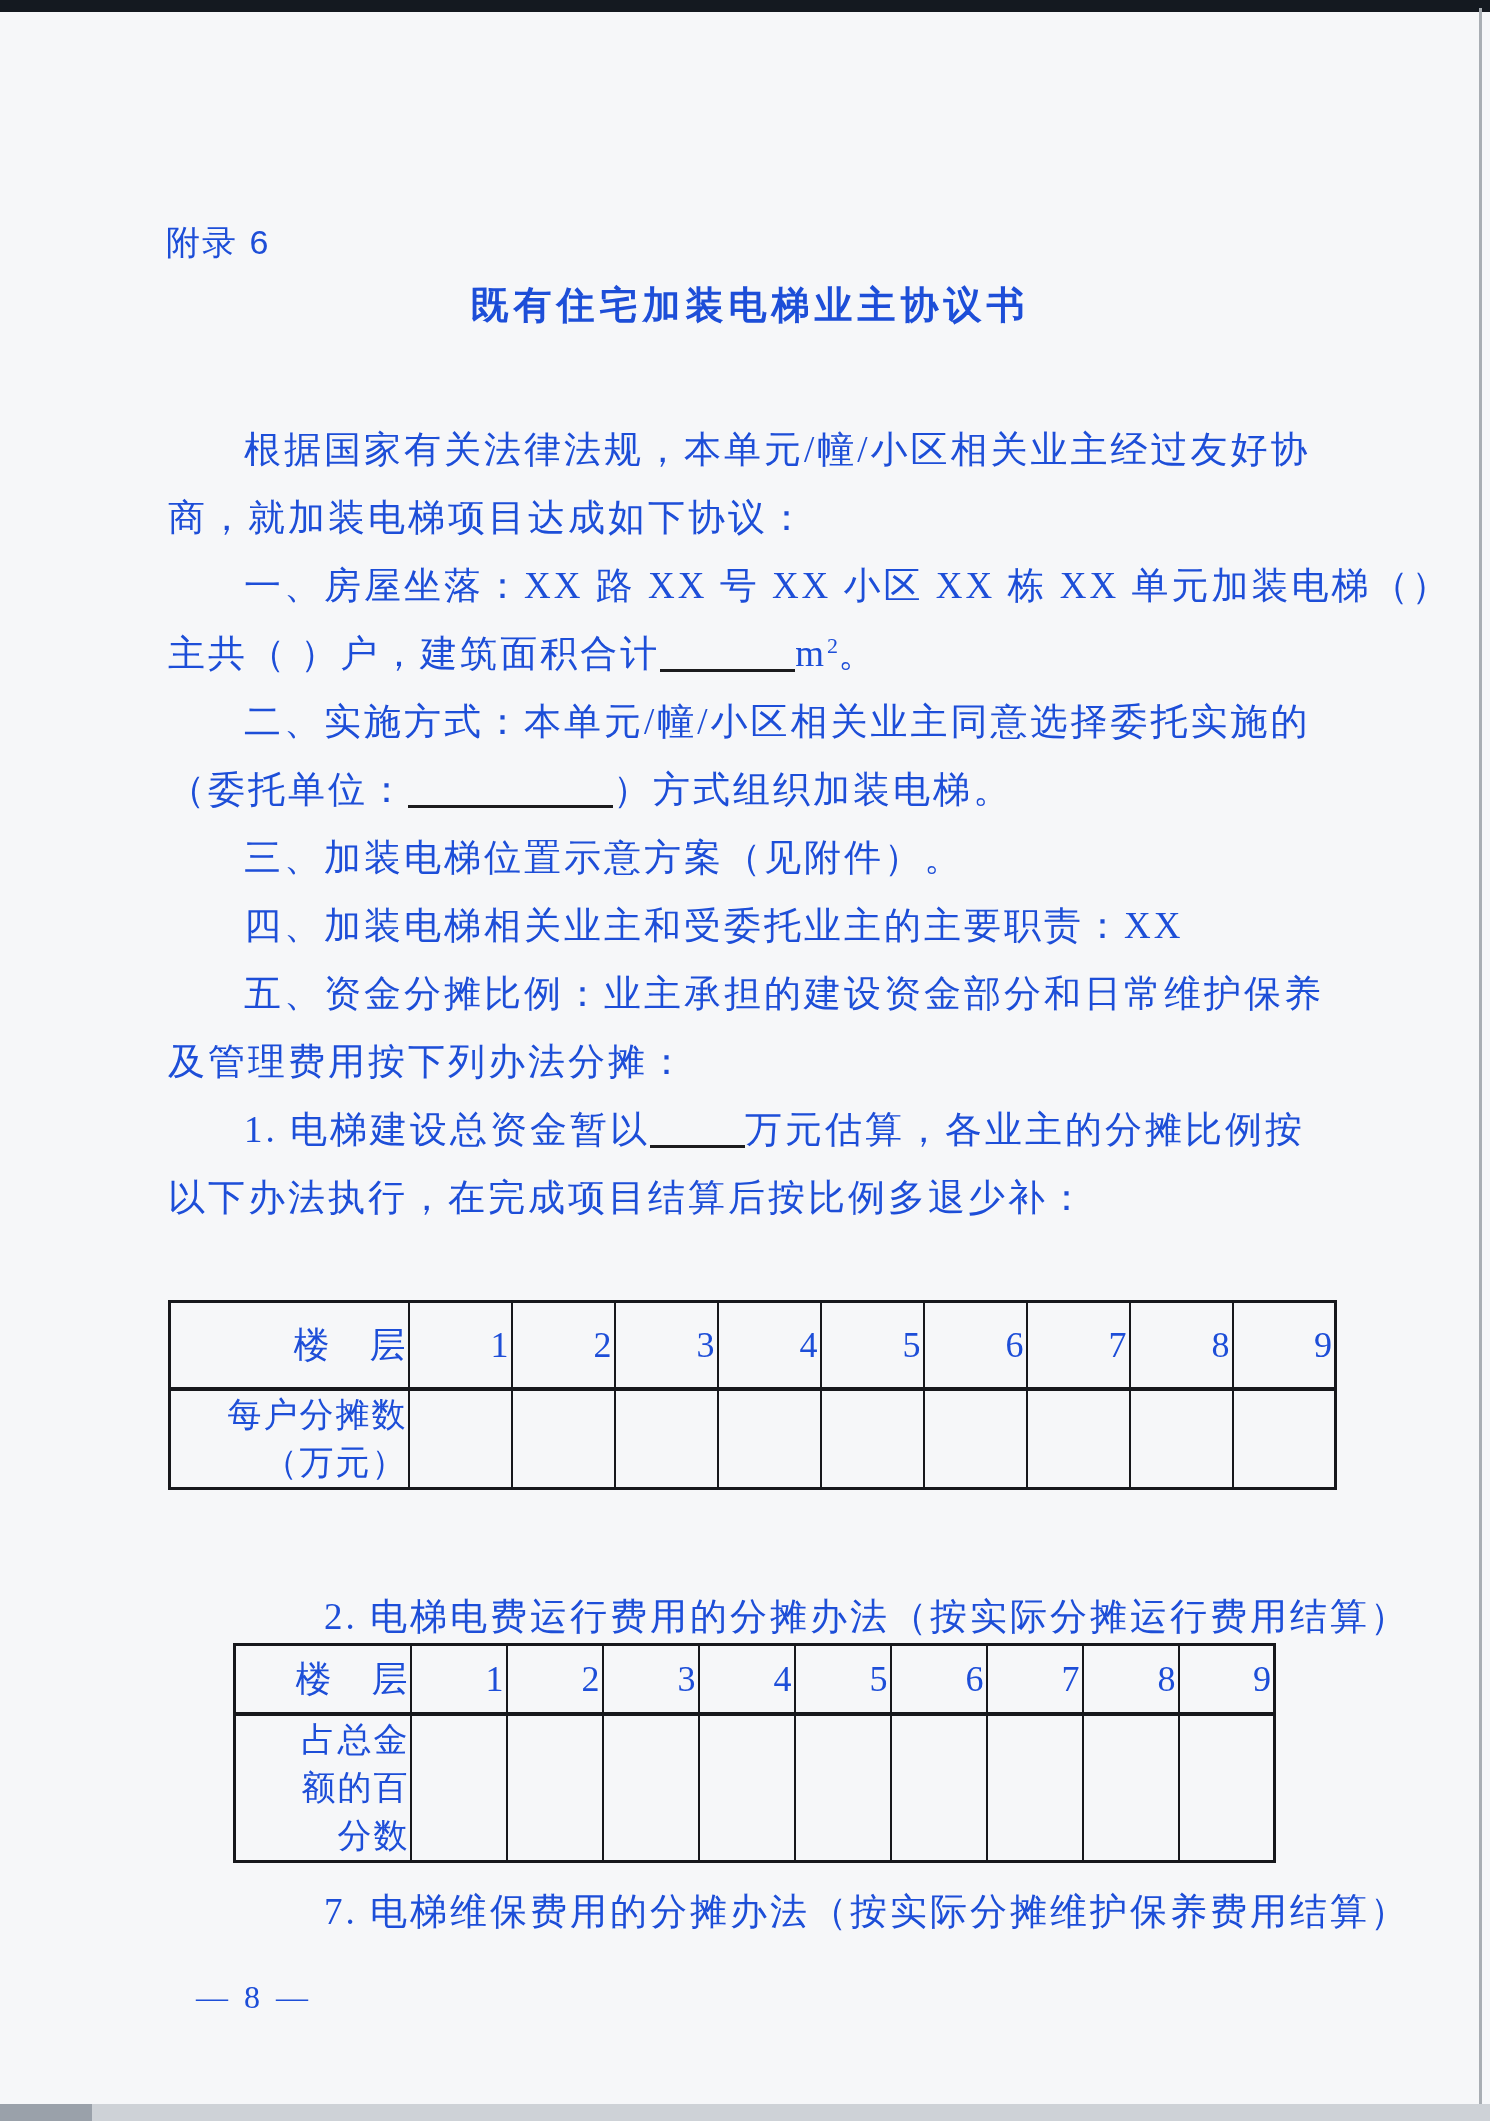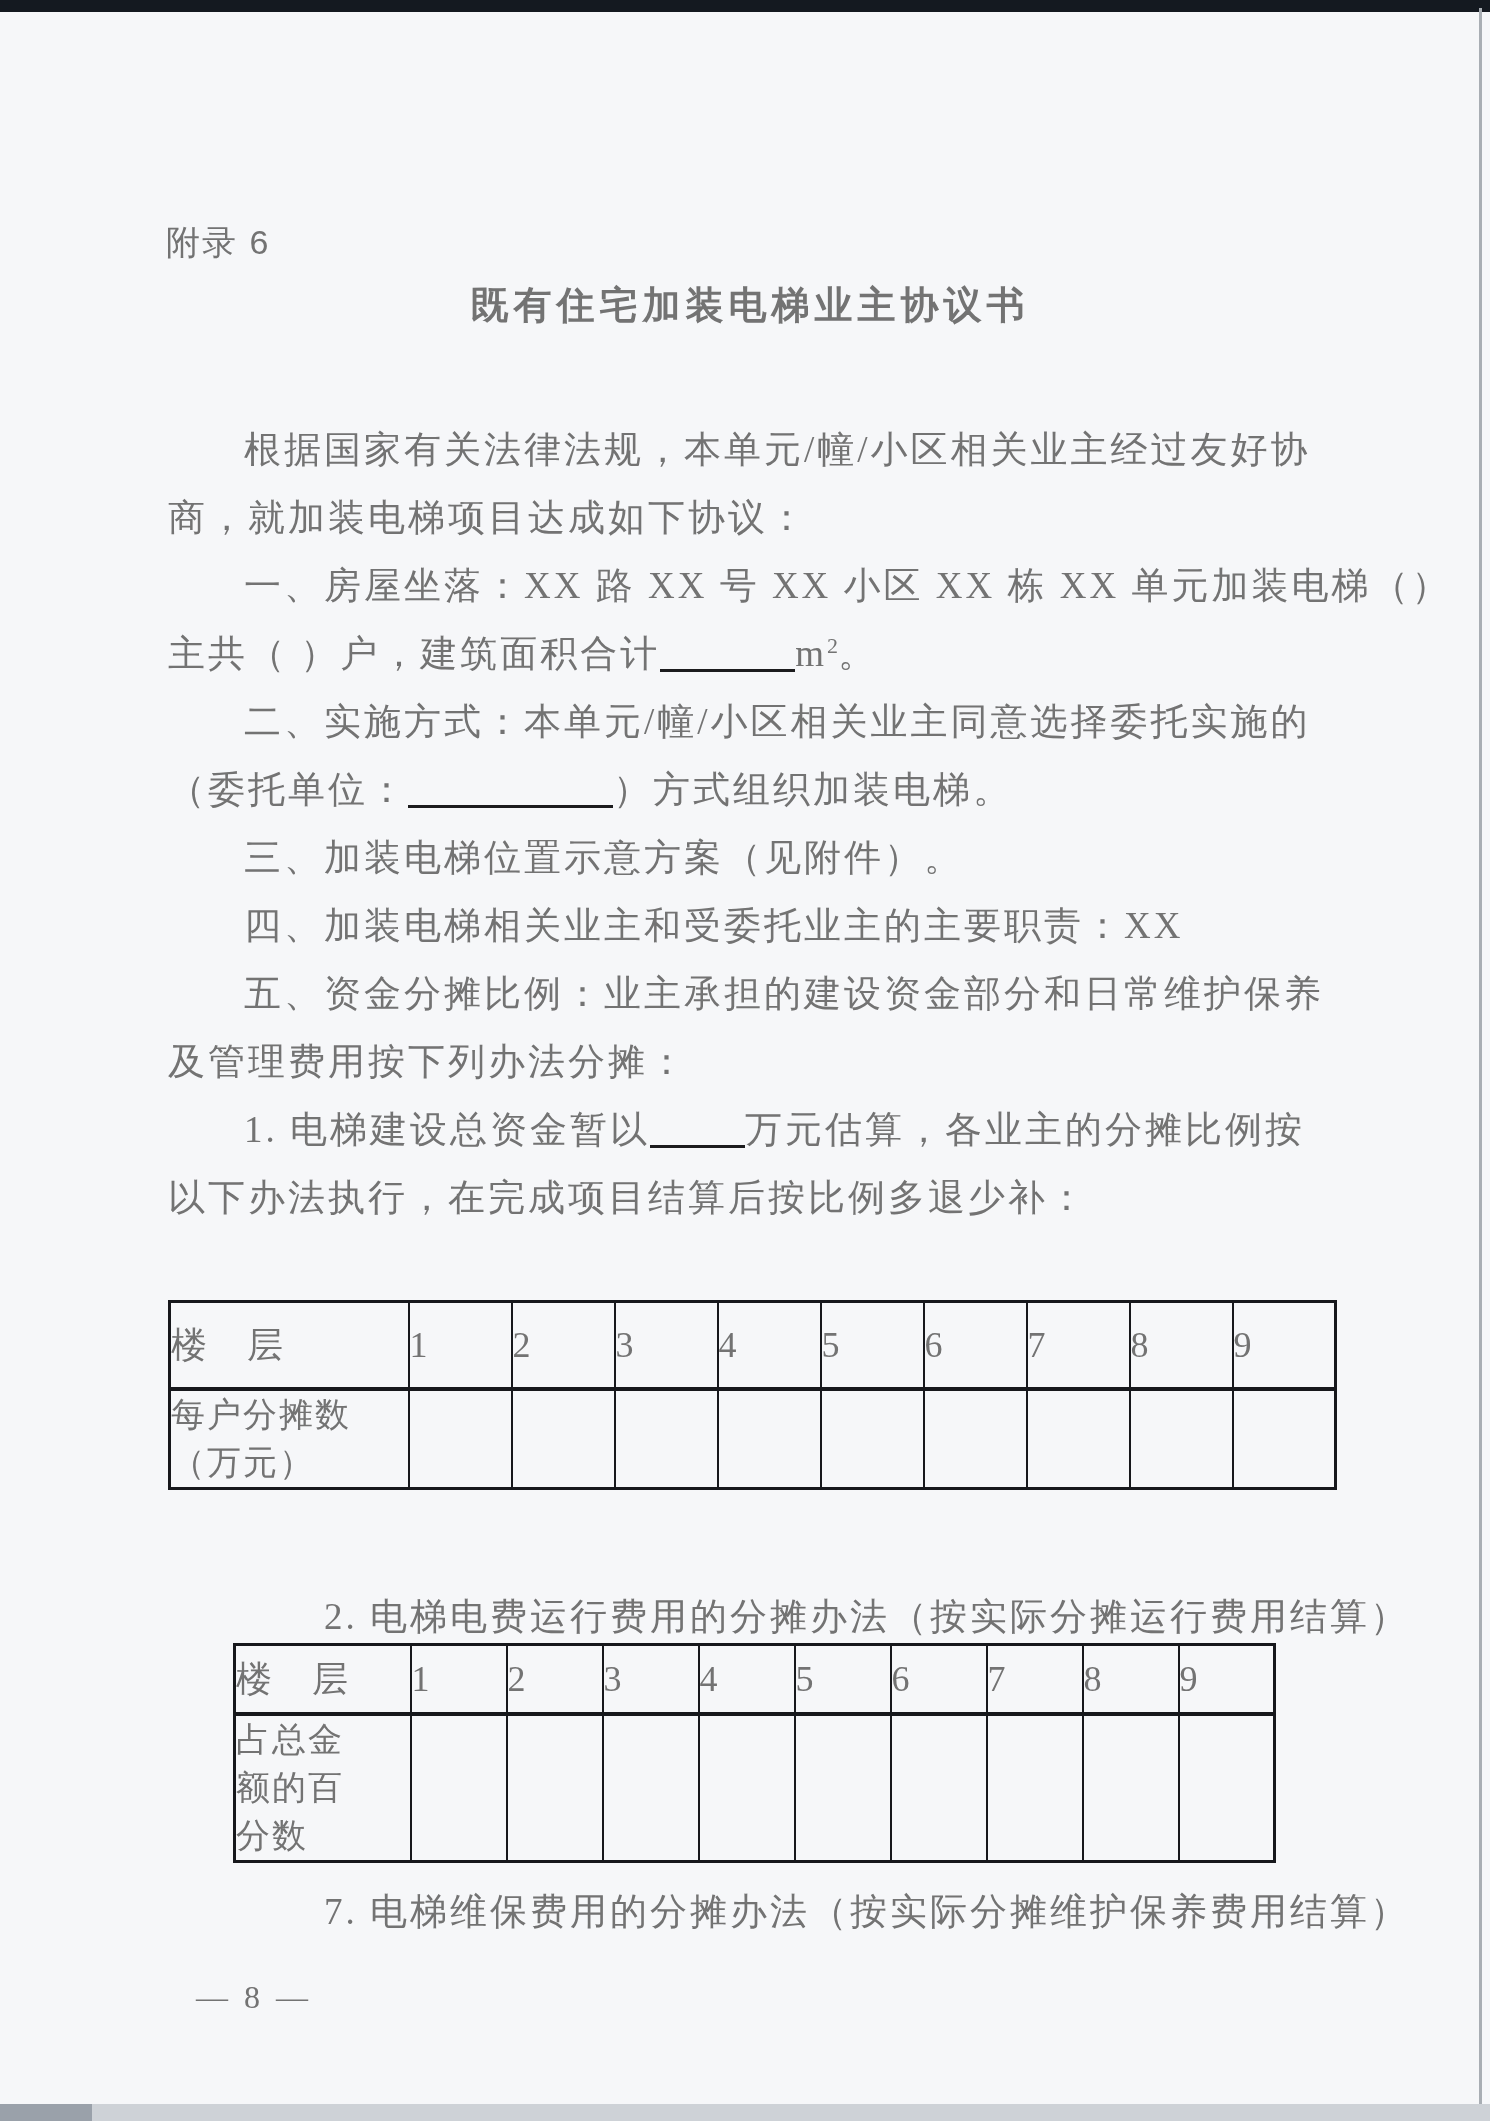--- a/index.html
+++ b/index.html
@@ -2,21 +2,21 @@
 <html><head>
 <meta charset="utf-8">
 <style>
   html,body{margin:0;padding:0;background:#e8e9eb;}
   .page{
     position:relative;
     width:1490px;height:2121px;
     background:#f6f7f9;
     overflow:hidden;
     font-family:"Liberation Serif","DejaVu Serif",serif;
-    color:#737373;
+    color:#1d4ed8;
   }
   
   .edge-top{position:absolute;left:0;top:0;width:1490px;height:12px;background:#141920;}
   .edge-right{position:absolute;left:1479px;top:8px;width:3px;height:2113px;background:#a9aeb4;}
   .edge-bottom{position:absolute;left:0;top:2104px;width:1490px;height:17px;background:#ced2d7;}
   .edge-bottom-left{position:absolute;left:0;top:2104px;width:92px;height:17px;background:#9aa1aa;}
 
   .appendix{
     position:absolute;left:166px;top:224px;
     font-family:"Liberation Sans","DejaVu Sans",sans-serif;
@@ -52,21 +52,21 @@
   }
   .line14{top:1583px;}
   .line15{top:1878px;}
 
   table.sheet{
     position:absolute;border-collapse:collapse;table-layout:fixed;
     border:3px solid #17181c;
   }
   table.sheet td{
     border:2px solid #17181c;
-    text-align:left;vertical-align:middle;
+    text-align:right;vertical-align:middle;
     padding:0;font-size:34px;letter-spacing:2px;
   }
   table.sheet tr.h td{border-bottom-width:4px;font-size:36px;}
   .t1{left:168px;top:1300px;}
   .t1 tr.h td{height:84px;}
   .t1 tr.d td{height:95px;}
   .t2{left:233px;top:1643px;}
   .t2 tr.h td{height:66px;}
   .t2 tr.d td{height:143px;}
   .lab-line{display:block;line-height:48px;}

